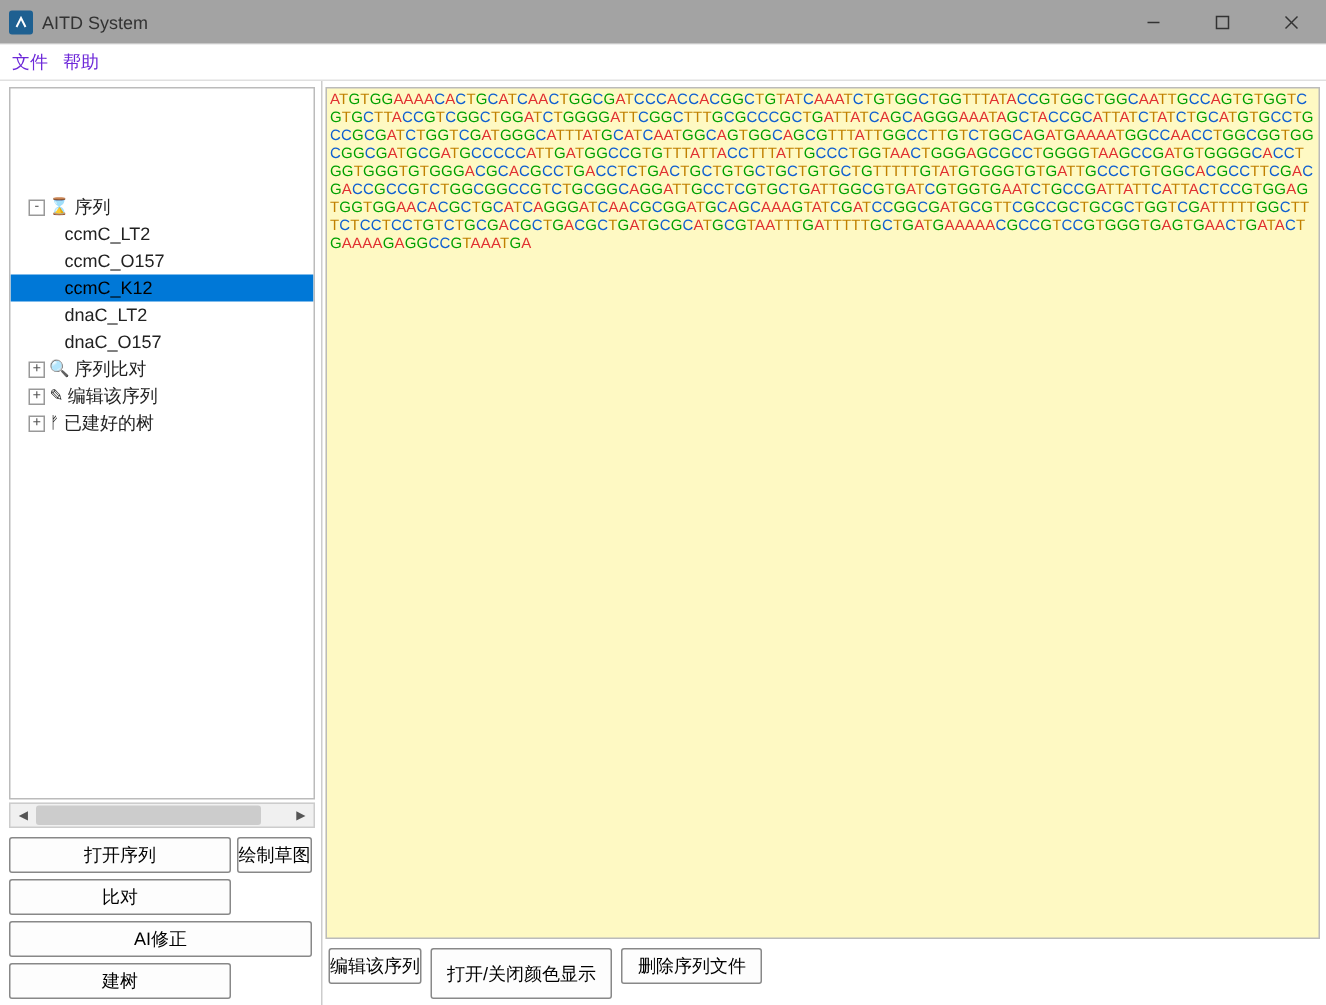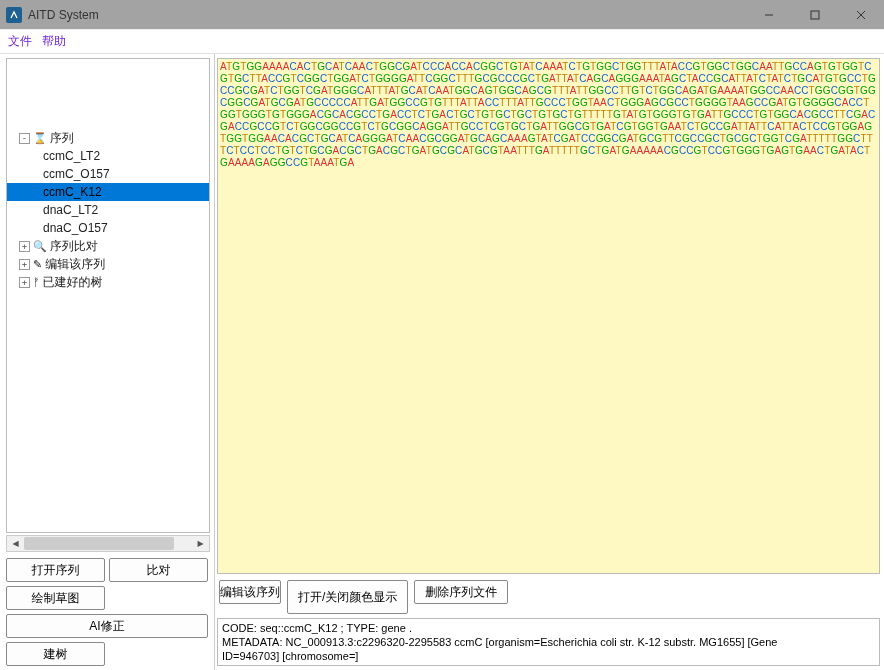--- a/index.html
+++ b/index.html
@@ -126,21 +126,21 @@
 }
 .tree-hscroll .thumb {
   position:absolute;
   left:17px; top:1px; bottom:1px;
   width:150px;
   background:#ccc;
   border-radius:2px;
 }
 .left-buttons {
   display:grid;
-  grid-template-columns:1fr 1fr;
+  grid-template-columns:1fr;
   gap:4px;
   padding:4px 6px;
 }
 .btn {
   border:1px solid #888;
   background:#fdfdfd;
   font-size:12px;
   height:24px;
   display:flex; align-items:center; justify-content:center;
   border-radius:2px;
@@ -262,35 +262,30 @@
             <span>已建好的树</span>
           </div>
         </div>
     <div class="tree-hscroll">
       <div class="arrow">◀</div>
       <div class="thumb"></div>
       <div class="arrow" style="margin-left:auto">▶</div>
     </div>
     <div class="left-buttons">
       <div class="btn">打开序列</div>
+      <div class="btn">绘制草图</div>
       <div class="btn">比对</div>
-      <div class="btn">绘制草图</div>
       <div class="btn wide">AI修正</div>
       <div class="btn">建树</div>
     </div>
   </div>
 
   <div class="right-panel">
     <div class="seq-view" id="seq"><span class="A">A</span><span class="T">T</span><span class="G">G</span><span class="T">T</span><span class="G">G</span><span class="G">G</span><span class="A">A</span><span class="A">A</span><span class="A">A</span><span class="A">A</span><span class="C">C</span><span class="A">A</span><span class="C">C</span><span class="T">T</span><span class="G">G</span><span class="C">C</span><span class="A">A</span><span class="T">T</span><span class="C">C</span><span class="A">A</span><span class="A">A</span><span class="C">C</span><span class="T">T</span><span class="G">G</span><span class="G">G</span><span class="C">C</span><span class="G">G</span><span class="A">A</span><span class="T">T</span><span class="C">C</span><span class="C">C</span><span class="C">C</span><span class="A">A</span><span class="C">C</span><span class="C">C</span><span class="A">A</span><span class="C">C</span><span class="G">G</span><span class="G">G</span><span class="C">C</span><span class="T">T</span><span class="G">G</span><span class="T">T</span><span class="A">A</span><span class="T">T</span><span class="C">C</span><span class="A">A</span><span class="A">A</span><span class="A">A</span><span class="T">T</span><span class="C">C</span><span class="T">T</span><span class="G">G</span><span class="T">T</span><span class="G">G</span><span class="G">G</span><span class="C">C</span><span class="T">T</span><span class="G">G</span><span class="G">G</span><span class="T">T</span><span class="T">T</span><span class="T">T</span><span class="A">A</span><span class="T">T</span><span class="A">A</span><span class="C">C</span><span class="C">C</span><span class="G">G</span><span class="T">T</span><span class="G">G</span><span class="G">G</span><span class="C">C</span><span class="T">T</span><span class="G">G</span><span class="G">G</span><span class="C">C</span><span class="A">A</span><span class="A">A</span><span class="T">T</span><span class="T">T</span><span class="G">G</span><span class="C">C</span><span class="C">C</span><span class="A">A</span><span class="G">G</span><span class="T">T</span><span class="G">G</span><span class="T">T</span><span class="G">G</span><span class="G">G</span><span class="T">T</span><span class="C">C</span><span class="G">G</span><span class="T">T</span><span class="G">G</span><span class="C">C</span><span class="T">T</span><span class="T">T</span><span class="A">A</span><span class="C">C</span><span class="C">C</span><span class="G">G</span><span class="T">T</span><span class="C">C</span><span class="G">G</span><span class="G">G</span><span class="C">C</span><span class="T">T</span><span class="G">G</span><span class="G">G</span><span class="A">A</span><span class="T">T</span><span class="C">C</span><span class="T">T</span><span class="G">G</span><span class="G">G</span><span class="G">G</span><span class="G">G</span><span class="A">A</span><span class="T">T</span><span class="T">T</span><span class="C">C</span><span class="G">G</span><span class="G">G</span><span class="C">C</span><span class="T">T</span><span class="T">T</span><span class="T">T</span><span class="G">G</span><span class="C">C</span><span class="G">G</span><span class="C">C</span><span class="C">C</span><span class="C">C</span><span class="G">G</span><span class="C">C</span><span class="T">T</span><span class="G">G</span><span class="A">A</span><span class="T">T</span><span class="T">T</span><span class="A">A</span><span class="T">T</span><span class="C">C</span><span class="A">A</span><span class="G">G</span><span class="C">C</span><span class="A">A</span><span class="G">G</span><span class="G">G</span><span class="G">G</span><span class="A">A</span><span class="A">A</span><span class="A">A</span><span class="T">T</span><span class="A">A</span><span class="G">G</span><span class="C">C</span><span class="T">T</span><span class="A">A</span><span class="C">C</span><span class="C">C</span><span class="G">G</span><span class="C">C</span><span class="A">A</span><span class="T">T</span><span class="T">T</span><span class="A">A</span><span class="T">T</span><span class="C">C</span><span class="T">T</span><span class="A">A</span><span class="T">T</span><span class="C">C</span><span class="T">T</span><span class="G">G</span><span class="C">C</span><span class="A">A</span><span class="T">T</span><span class="G">G</span><span class="T">T</span><span class="G">G</span><span class="C">C</span><span class="C">C</span><span class="T">T</span><span class="G">G</span><span class="C">C</span><span class="C">C</span><span class="G">G</span><span class="C">C</span><span class="G">G</span><span class="A">A</span><span class="T">T</span><span class="C">C</span><span class="T">T</span><span class="G">G</span><span class="G">G</span><span class="T">T</span><span class="C">C</span><span class="G">G</span><span class="A">A</span><span class="T">T</span><span class="G">G</span><span class="G">G</span><span class="G">G</span><span class="C">C</span><span class="A">A</span><span class="T">T</span><span class="T">T</span><span class="T">T</span><span class="A">A</span><span class="T">T</span><span class="G">G</span><span class="C">C</span><span class="A">A</span><span class="T">T</span><span class="C">C</span><span class="A">A</span><span class="A">A</span><span class="T">T</span><span class="G">G</span><span class="G">G</span><span class="C">C</span><span class="A">A</span><span class="G">G</span><span class="T">T</span><span class="G">G</span><span class="G">G</span><span class="C">C</span><span class="A">A</span><span class="G">G</span><span class="C">C</span><span class="G">G</span><span class="T">T</span><span class="T">T</span><span class="T">T</span><span class="A">A</span><span class="T">T</span><span class="T">T</span><span class="G">G</span><span class="G">G</span><span class="C">C</span><span class="C">C</span><span class="T">T</span><span class="T">T</span><span class="G">G</span><span class="T">T</span><span class="C">C</span><span class="T">T</span><span class="G">G</span><span class="G">G</span><span class="C">C</span><span class="A">A</span><span class="G">G</span><span class="A">A</span><span class="T">T</span><span class="G">G</span><span class="A">A</span><span class="A">A</span><span class="A">A</span><span class="A">A</span><span class="T">T</span><span class="G">G</span><span class="G">G</span><span class="C">C</span><span class="C">C</span><span class="A">A</span><span class="A">A</span><span class="C">C</span><span class="C">C</span><span class="T">T</span><span class="G">G</span><span class="G">G</span><span class="C">C</span><span class="G">G</span><span class="G">G</span><span class="T">T</span><span class="G">G</span><span class="G">G</span><span class="C">C</span><span class="G">G</span><span class="G">G</span><span class="C">C</span><span class="G">G</span><span class="A">A</span><span class="T">T</span><span class="G">G</span><span class="C">C</span><span class="G">G</span><span class="A">A</span><span class="T">T</span><span class="G">G</span><span class="C">C</span><span class="C">C</span><span class="C">C</span><span class="C">C</span><span class="C">C</span><span class="A">A</span><span class="T">T</span><span class="T">T</span><span class="G">G</span><span class="A">A</span><span class="T">T</span><span class="G">G</span><span class="G">G</span><span class="C">C</span><span class="C">C</span><span class="G">G</span><span class="T">T</span><span class="G">G</span><span class="T">T</span><span class="T">T</span><span class="T">T</span><span class="A">A</span><span class="T">T</span><span class="T">T</span><span class="A">A</span><span class="C">C</span><span class="C">C</span><span class="T">T</span><span class="T">T</span><span class="T">T</span><span class="A">A</span><span class="T">T</span><span class="T">T</span><span class="G">G</span><span class="C">C</span><span class="C">C</span><span class="C">C</span><span class="T">T</span><span class="G">G</span><span class="G">G</span><span class="T">T</span><span class="A">A</span><span class="A">A</span><span class="C">C</span><span class="T">T</span><span class="G">G</span><span class="G">G</span><span class="G">G</span><span class="A">A</span><span class="G">G</span><span class="C">C</span><span class="G">G</span><span class="C">C</span><span class="C">C</span><span class="T">T</span><span class="G">G</span><span class="G">G</span><span class="G">G</span><span class="G">G</span><span class="T">T</span><span class="A">A</span><span class="A">A</span><span class="G">G</span><span class="C">C</span><span class="C">C</span><span class="G">G</span><span class="A">A</span><span class="T">T</span><span class="G">G</span><span class="T">T</span><span class="G">G</span><span class="G">G</span><span class="G">G</span><span class="G">G</span><span class="C">C</span><span class="A">A</span><span class="C">C</span><span class="C">C</span><span class="T">T</span><span class="G">G</span><span class="G">G</span><span class="T">T</span><span class="G">G</span><span class="G">G</span><span class="G">G</span><span class="T">T</span><span class="G">G</span><span class="T">T</span><span class="G">G</span><span class="G">G</span><span class="G">G</span><span class="A">A</span><span class="C">C</span><span class="G">G</span><span class="C">C</span><span class="A">A</span><span class="C">C</span><span class="G">G</span><span class="C">C</span><span class="C">C</span><span class="T">T</span><span class="G">G</span><span class="A">A</span><span class="C">C</span><span class="C">C</span><span class="T">T</span><span class="C">C</span><span class="T">T</span><span class="G">G</span><span class="A">A</span><span class="C">C</span><span class="T">T</span><span class="G">G</span><span class="C">C</span><span class="T">T</span><span class="G">G</span><span class="T">T</span><span class="G">G</span><span class="C">C</span><span class="T">T</span><span class="G">G</span><span class="C">C</span><span class="T">T</span><span class="G">G</span><span class="T">T</span><span class="G">G</span><span class="C">C</span><span class="T">T</span><span class="G">G</span><span class="T">T</span><span class="T">T</span><span class="T">T</span><span class="T">T</span><span class="T">T</span><span class="G">G</span><span class="T">T</span><span class="A">A</span><span class="T">T</span><span class="G">G</span><span class="T">T</span><span class="G">G</span><span class="G">G</span><span class="G">G</span><span class="T">T</span><span class="G">G</span><span class="T">T</span><span class="G">G</span><span class="A">A</span><span class="T">T</span><span class="T">T</span><span class="G">G</span><span class="C">C</span><span class="C">C</span><span class="C">C</span><span class="T">T</span><span class="G">G</span><span class="T">T</span><span class="G">G</span><span class="G">G</span><span class="C">C</span><span class="A">A</span><span class="C">C</span><span class="G">G</span><span class="C">C</span><span class="C">C</span><span class="T">T</span><span class="T">T</span><span class="C">C</span><span class="G">G</span><span class="A">A</span><span class="C">C</span><span class="G">G</span><span class="A">A</span><span class="C">C</span><span class="C">C</span><span class="G">G</span><span class="C">C</span><span class="C">C</span><span class="G">G</span><span class="T">T</span><span class="C">C</span><span class="T">T</span><span class="G">G</span><span class="G">G</span><span class="C">C</span><span class="G">G</span><span class="G">G</span><span class="C">C</span><span class="C">C</span><span class="G">G</span><span class="T">T</span><span class="C">C</span><span class="T">T</span><span class="G">G</span><span class="C">C</span><span class="G">G</span><span class="G">G</span><span class="C">C</span><span class="A">A</span><span class="G">G</span><span class="G">G</span><span class="A">A</span><span class="T">T</span><span class="T">T</span><span class="G">G</span><span class="C">C</span><span class="C">C</span><span class="T">T</span><span class="C">C</span><span class="G">G</span><span class="T">T</span><span class="G">G</span><span class="C">C</span><span class="T">T</span><span class="G">G</span><span class="A">A</span><span class="T">T</span><span class="T">T</span><span class="G">G</span><span class="G">G</span><span class="C">C</span><span class="G">G</span><span class="T">T</span><span class="G">G</span><span class="A">A</span><span class="T">T</span><span class="C">C</span><span class="G">G</span><span class="T">T</span><span class="G">G</span><span class="G">G</span><span class="T">T</span><span class="G">G</span><span class="A">A</span><span class="A">A</span><span class="T">T</span><span class="C">C</span><span class="T">T</span><span class="G">G</span><span class="C">C</span><span class="C">C</span><span class="G">G</span><span class="A">A</span><span class="T">T</span><span class="T">T</span><span class="A">A</span><span class="T">T</span><span class="T">T</span><span class="C">C</span><span class="A">A</span><span class="T">T</span><span class="T">T</span><span class="A">A</span><span class="C">C</span><span class="T">T</span><span class="C">C</span><span class="C">C</span><span class="G">G</span><span class="T">T</span><span class="G">G</span><span class="G">G</span><span class="A">A</span><span class="G">G</span><span class="T">T</span><span class="G">G</span><span class="G">G</span><span class="T">T</span><span class="G">G</span><span class="G">G</span><span class="A">A</span><span class="A">A</span><span class="C">C</span><span class="A">A</span><span class="C">C</span><span class="G">G</span><span class="C">C</span><span class="T">T</span><span class="G">G</span><span class="C">C</span><span class="A">A</span><span class="T">T</span><span class="C">C</span><span class="A">A</span><span class="G">G</span><span class="G">G</span><span class="G">G</span><span class="A">A</span><span class="T">T</span><span class="C">C</span><span class="A">A</span><span class="A">A</span><span class="C">C</span><span class="G">G</span><span class="C">C</span><span class="G">G</span><span class="G">G</span><span class="A">A</span><span class="T">T</span><span class="G">G</span><span class="C">C</span><span class="A">A</span><span class="G">G</span><span class="C">C</span><span class="A">A</span><span class="A">A</span><span class="A">A</span><span class="G">G</span><span class="T">T</span><span class="A">A</span><span class="T">T</span><span class="C">C</span><span class="G">G</span><span class="A">A</span><span class="T">T</span><span class="C">C</span><span class="C">C</span><span class="G">G</span><span class="G">G</span><span class="C">C</span><span class="G">G</span><span class="A">A</span><span class="T">T</span><span class="G">G</span><span class="C">C</span><span class="G">G</span><span class="T">T</span><span class="T">T</span><span class="C">C</span><span class="G">G</span><span class="C">C</span><span class="C">C</span><span class="G">G</span><span class="C">C</span><span class="T">T</span><span class="G">G</span><span class="C">C</span><span class="G">G</span><span class="C">C</span><span class="T">T</span><span class="G">G</span><span class="G">G</span><span class="T">T</span><span class="C">C</span><span class="G">G</span><span class="A">A</span><span class="T">T</span><span class="T">T</span><span class="T">T</span><span class="T">T</span><span class="T">T</span><span class="G">G</span><span class="G">G</span><span class="C">C</span><span class="T">T</span><span class="T">T</span><span class="T">T</span><span class="C">C</span><span class="T">T</span><span class="C">C</span><span class="C">C</span><span class="T">T</span><span class="C">C</span><span class="C">C</span><span class="T">T</span><span class="G">G</span><span class="T">T</span><span class="C">C</span><span class="T">T</span><span class="G">G</span><span class="C">C</span><span class="G">G</span><span class="A">A</span><span class="C">C</span><span class="G">G</span><span class="C">C</span><span class="T">T</span><span class="G">G</span><span class="A">A</span><span class="C">C</span><span class="G">G</span><span class="C">C</span><span class="T">T</span><span class="G">G</span><span class="A">A</span><span class="T">T</span><span class="G">G</span><span class="C">C</span><span class="G">G</span><span class="C">C</span><span class="A">A</span><span class="T">T</span><span class="G">G</span><span class="C">C</span><span class="G">G</span><span class="T">T</span><span class="A">A</span><span class="A">A</span><span class="T">T</span><span class="T">T</span><span class="T">T</span><span class="G">G</span><span class="A">A</span><span class="T">T</span><span class="T">T</span><span class="T">T</span><span class="T">T</span><span class="T">T</span><span class="G">G</span><span class="C">C</span><span class="T">T</span><span class="G">G</span><span class="A">A</span><span class="T">T</span><span class="G">G</span><span class="A">A</span><span class="A">A</span><span class="A">A</span><span class="A">A</span><span class="A">A</span><span class="C">C</span><span class="G">G</span><span class="C">C</span><span class="C">C</span><span class="G">G</span><span class="T">T</span><span class="C">C</span><span class="C">C</span><span class="G">G</span><span class="T">T</span><span class="G">G</span><span class="G">G</span><span class="G">G</span><span class="T">T</span><span class="G">G</span><span class="A">A</span><span class="G">G</span><span class="T">T</span><span class="G">G</span><span class="A">A</span><span class="A">A</span><span class="C">C</span><span class="T">T</span><span class="G">G</span><span class="A">A</span><span class="T">T</span><span class="A">A</span><span class="C">C</span><span class="T">T</span><span class="G">G</span><span class="A">A</span><span class="A">A</span><span class="A">A</span><span class="A">A</span><span class="G">G</span><span class="A">A</span><span class="G">G</span><span class="G">G</span><span class="C">C</span><span class="C">C</span><span class="G">G</span><span class="T">T</span><span class="A">A</span><span class="A">A</span><span class="A">A</span><span class="T">T</span><span class="G">G</span><span class="A">A</span></div>
     <div class="action-row">
       <div class="btn" style="padding:0 0">编辑该序列</div>
       <div class="btn" style="padding:16px 10px">打开/关闭颜色显示</div>
       <div class="btn" style="padding:0 10px">删除序列文件</div>
     </div>
-    <div class="meta-box">
-      <div>CODE: seq::ccmC_K12 ; TYPE: gene .</div>
-      <div>METADATA: NC_000913.3:c2296320-2295583 ccmC [organism=Escherichia coli str. K-12 substr. MG1655] [Gene</div>
-      <div>ID=946703] [chromosome=]</div>
-    </div>
   </div>
 
 </div>
 </div>
 
 </body></html>

